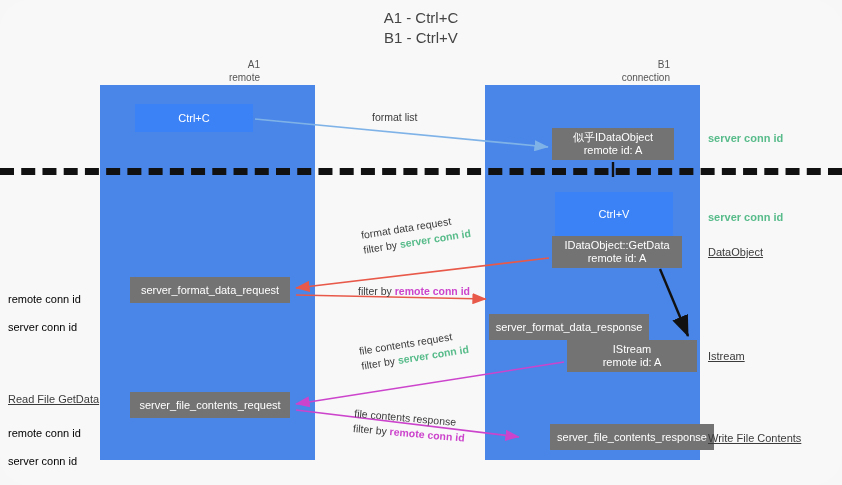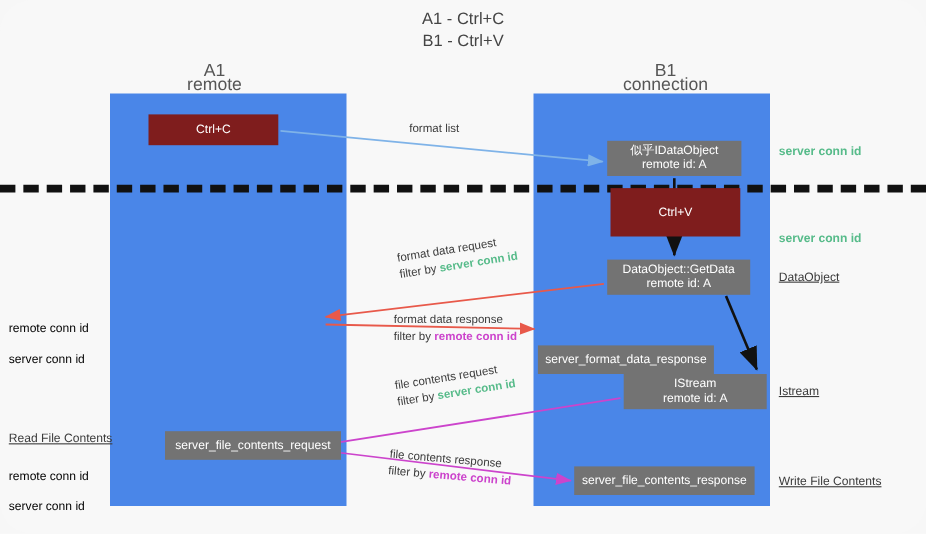--- a/index.html
+++ b/index.html
@@ -24,22 +24,22 @@
     width: 842px;
     text-align: center;
     font-size: 15px;
     color: #444444;
     line-height: 20px;
     white-space: pre-line;
   }
 
   
   .col-head {
-    text-align: center;
-    font-size: 16px;
+    text-align: right;
+    font-size: 10px;
     color: #555555;
     line-height: 13px;
     white-space: pre-line;
   }
   #head-a1 { left: 130px; top: 58px; width: 130px; }
   #head-b1 { left: 540px; top: 58px; width: 130px; }
 
   
   .lane {
     background: #4a86e8;
@@ -63,32 +63,32 @@
     flex-direction: column;
     align-items: center;
     justify-content: center;
     text-align: center;
     color: #ffffff;
     font-size: 11px;
     line-height: 13px;
     white-space: pre-line;
     padding: 2px 6px;
   }
-  .node.green  { background: #7f1d1d; }
+  .node.green  { background: #3b82f6; }
   .node.orange { background: #737373; }
 
   #n-ctrlc  { left: 135px; top: 104px; width: 118px; height: 28px; }
   #n-idata  { left: 552px; top: 128px; width: 122px; height: 32px; }
-  #n-ctrlv  { left: 555px; top: 171px; width: 118px; height: 44px; }
+  #n-ctrlv  { left: 555px; top: 192px; width: 118px; height: 44px; }
   #n-getdat { left: 552px; top: 236px; width: 130px; height: 32px; }
   #n-fdreq  { left: 130px; top: 277px; width: 160px; height: 26px; }
   #n-fdresp { left: 489px; top: 286px; width: 160px; height: 26px; margin-top: 28px; }
   #n-istrm  { left: 567px; top: 340px; width: 130px; height: 32px; }
-  #n-fcreq  { left: 130px; top: 392px; width: 160px; height: 26px; margin-left: 20px; }
-  #n-fcresp { left: 522px; top: 424px; width: 164px; height: 26px; }
+  #n-fcreq  { left: 130px; top: 392px; width: 160px; height: 26px; }
+  #n-fcresp { left: 550px; top: 424px; width: 164px; height: 26px; }
 
   
   #arrows {
     left: 0; top: 0;
     width: 842px; height: 485px;
     pointer-events: none;
   }
 
   
   .edge-label {
@@ -173,39 +173,39 @@
 
     <path d="M564,362 L296,404" stroke="#cc44cc" stroke-width="1.6" fill="none" marker-end="url(#ah-mag)"></path>
 
     <path d="M296,410 L519,437" stroke="#cc44cc" stroke-width="1.6" fill="none" marker-end="url(#ah-mag)"></path>
   </svg>
 
   <div id="n-ctrlc" class="abs node green">Ctrl+C</div>
   <div id="n-idata" class="abs node orange">似乎IDataObject
 remote id: A</div>
   <div id="n-ctrlv" class="abs node green">Ctrl+V</div>
-  <div id="n-getdat" class="abs node orange">DataObject::GetData
+  <div id="n-getdat" class="abs node orange">IDataObject::GetData
 remote id: A</div>
+  <div id="n-fdreq" class="abs node orange">server_format_data_request</div>
   <div id="n-fdresp" class="abs node orange">server_format_data_response</div>
   <div id="n-istrm" class="abs node orange">IStream
 remote id: A</div>
   <div id="n-fcreq" class="abs node orange">server_file_contents_request</div>
   <div id="n-fcresp" class="abs node orange">server_file_contents_response</div>
 
   <div id="lbl-formatlist" class="abs edge-label">
     <span>format list</span>
   </div>
 
   <div id="lbl-fdreq" class="abs edge-label">
     <div>format data request</div>
     <div><span>filter by </span><span class="ser">server conn id</span></div>
   </div>
 
   <div id="lbl-fdresp" class="abs edge-label">
-    <div>format data response</div>
     <div><span>filter by </span><span class="rem">remote conn id</span></div>
   </div>
 
   <div id="lbl-fcreq" class="abs edge-label">
     <div>file contents request</div>
     <div><span>filter by </span><span class="ser">server conn id</span></div>
   </div>
 
   <div id="lbl-fcresp" class="abs edge-label">
     <div>file contents response</div>
@@ -216,20 +216,20 @@
   <div id="side-serv2" class="abs side ser">server conn id</div>
   <div id="side-dataobj" class="abs side plain">DataObject</div>
   <div id="side-istream" class="abs side plain">Istream</div>
   <div id="side-writefc" class="abs side plain">Write File Contents</div>
 
   <div id="side-left-conn1" class="abs side">
     <div class="rem">remote conn id</div>
     <div class="ser">server conn id</div>
   </div>
 
-  <div id="side-readfc" class="abs side plain">Read File Contents</div>
+  <div id="side-readfc" class="abs side plain">Read File GetData</div>
 
   <div id="side-left-conn2" class="abs side">
     <div class="rem">remote conn id</div>
     <div class="ser">server conn id</div>
   </div>
 
 </div>
 
 </body></html>

